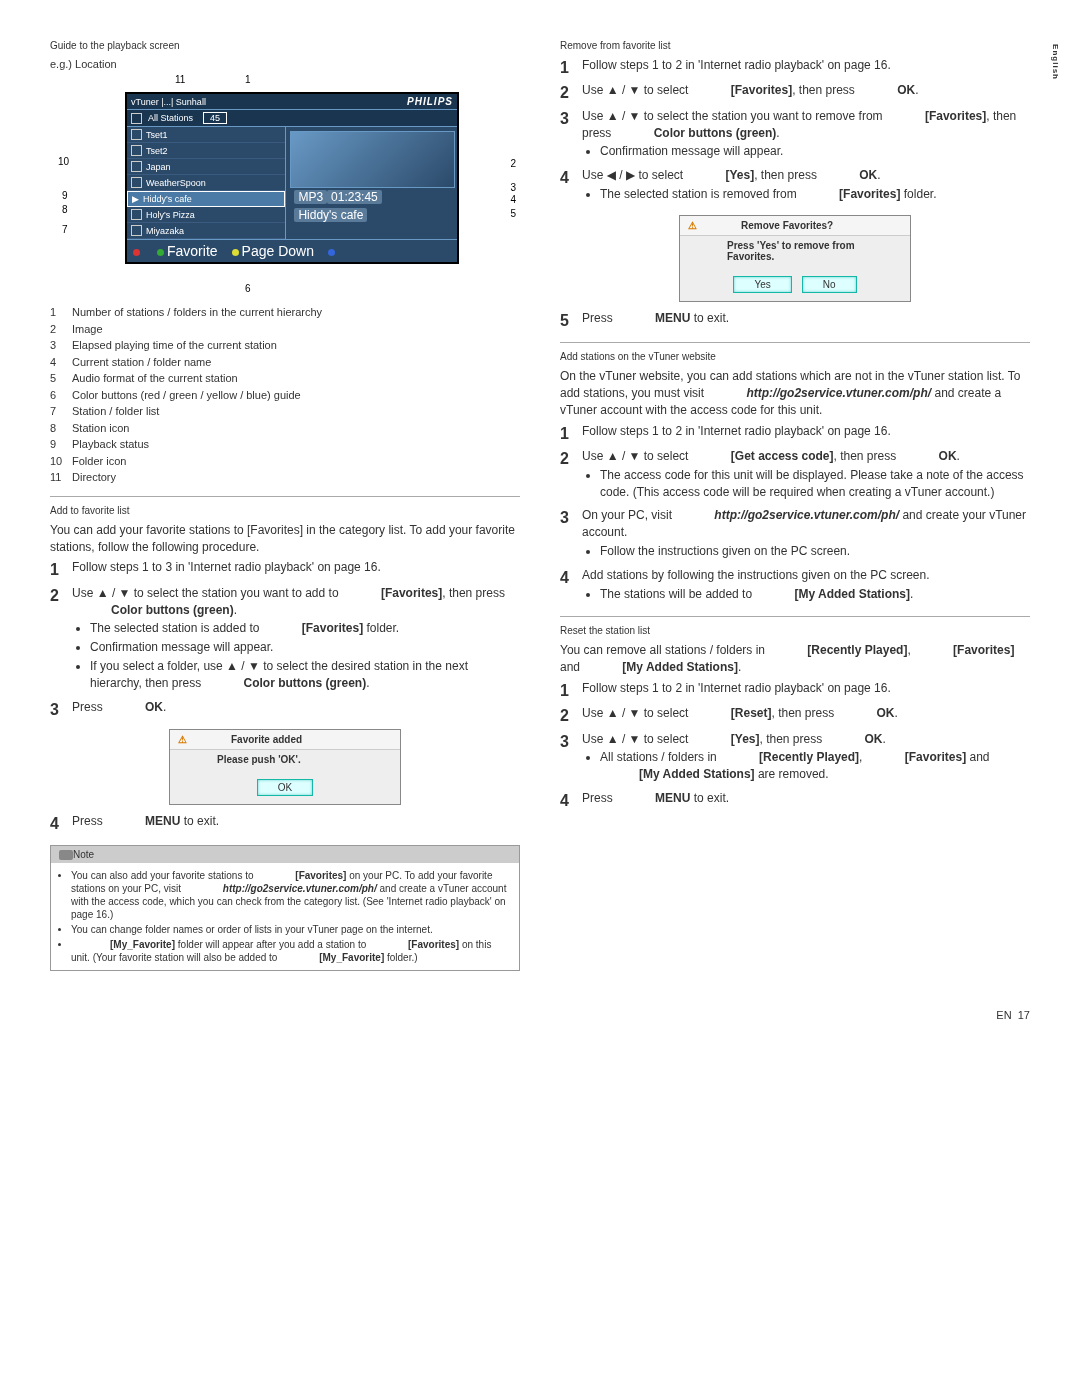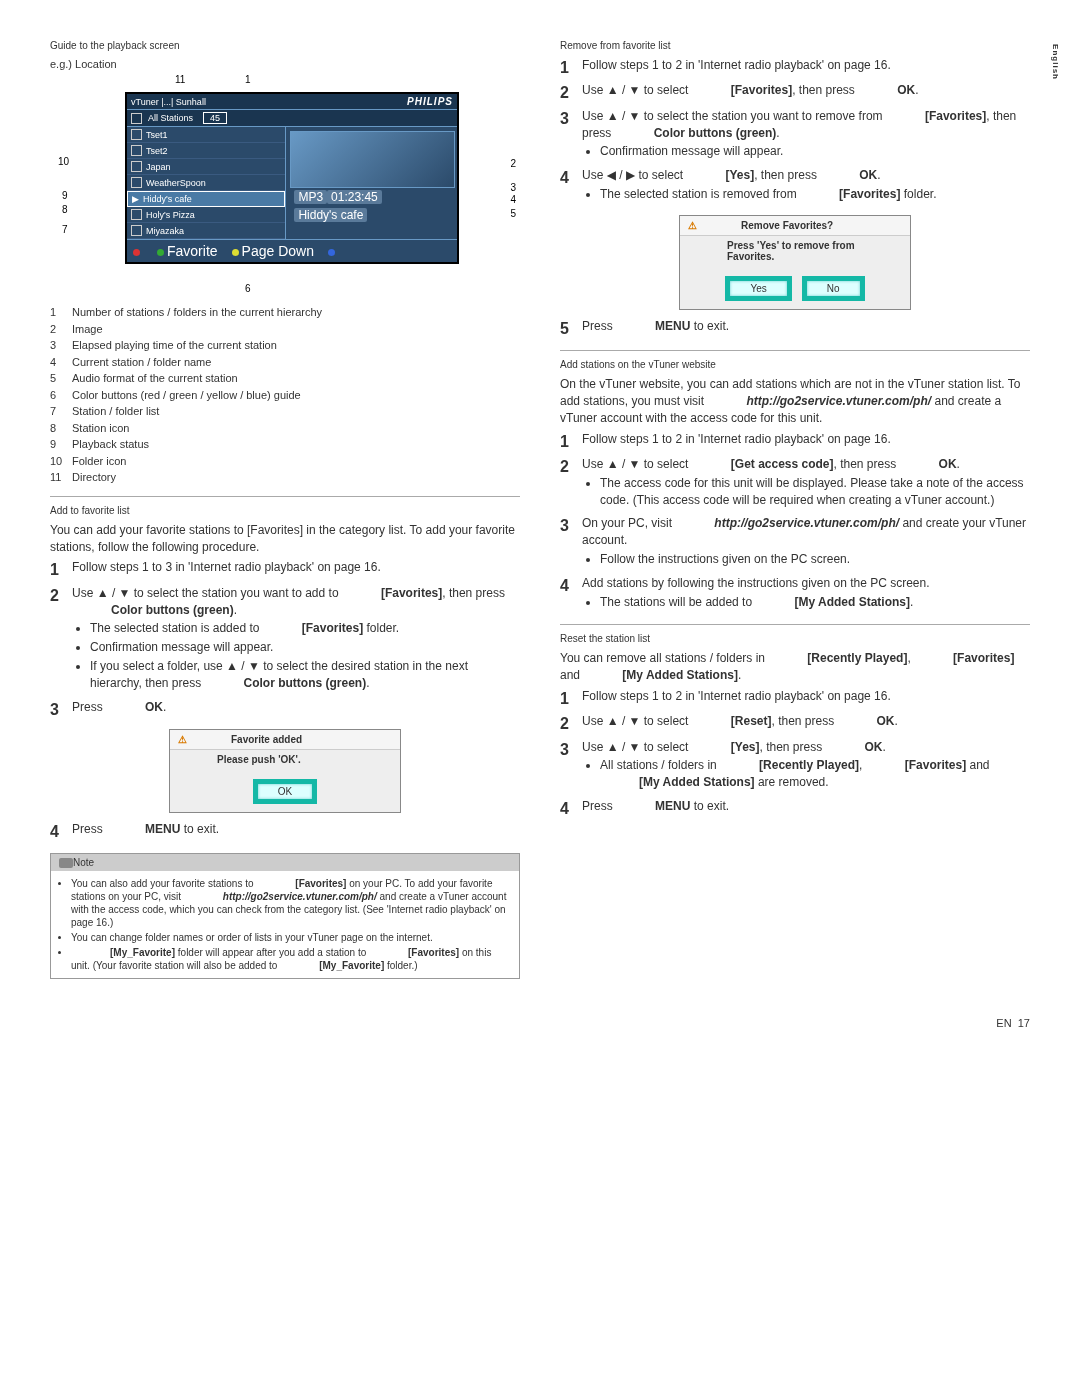--- a/index.html
+++ b/index.html
@@ -68,21 +68,21 @@
     border-bottom: 1px solid #ccc;
     padding: 4px 8px;
     display: flex;
     align-items: center;
     gap: 5px;
   }
   .dialog .warn { color: #d97a00; font-weight: bold; }
   .dialog .d-body { padding: 4px 8px 8px 8px; }
   .dialog .d-btns { display: flex; gap: 10px; justify-content: center; padding: 6px 0 8px 0; }
   .dialog .d-btn {
-    border: 5px solid #14b8a6;
+    border: 1px solid #14b8a6;
     background: #dff;
     padding: 2px 20px;
     box-shadow: 0 0 3px #6cc inset;
   }
   .screen {
     width: 330px;
     margin: 4px auto 8px auto;
     background: #2b4a6a;
     border: 2px solid #000;
     position: relative;

